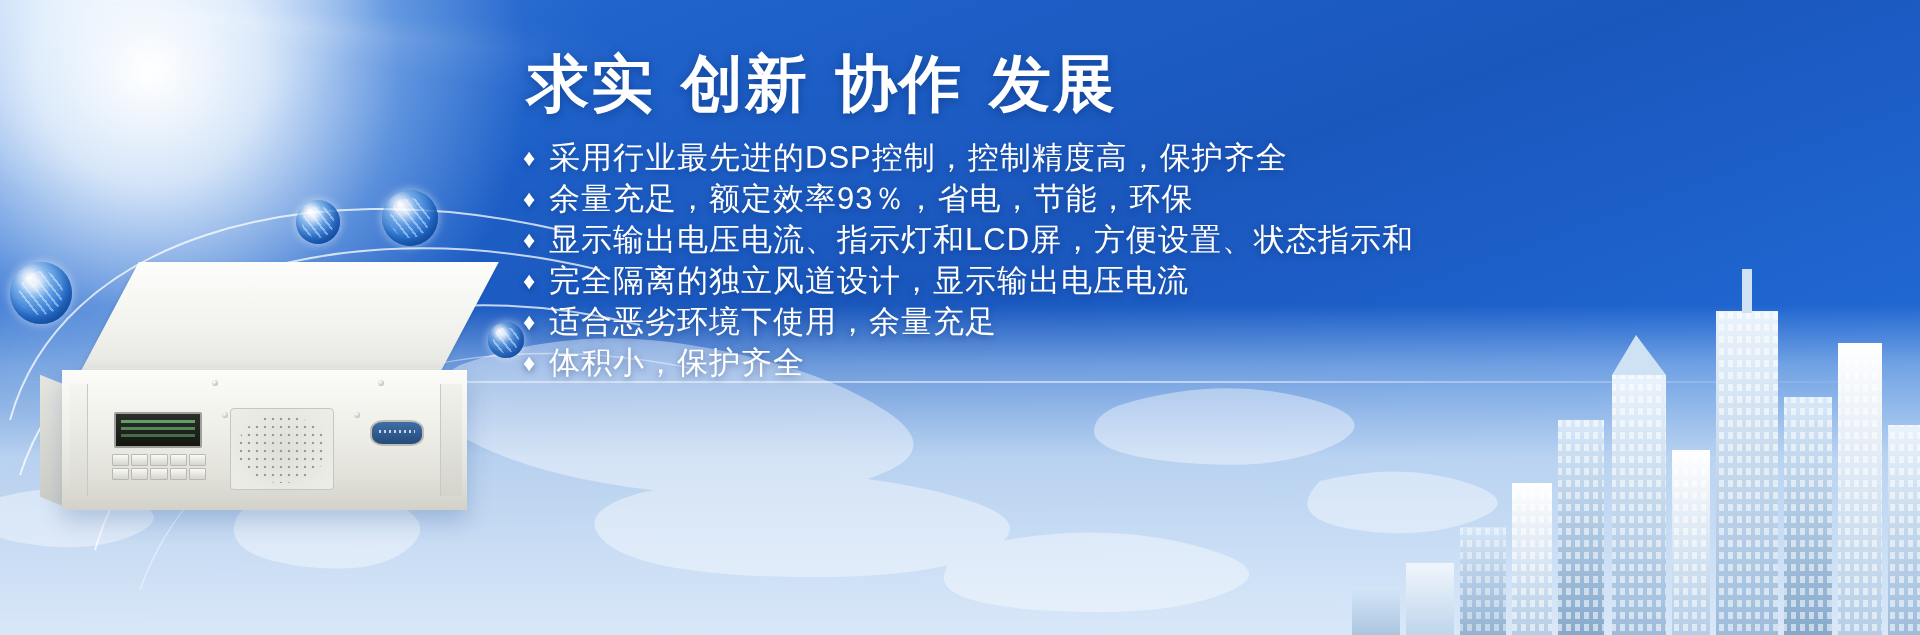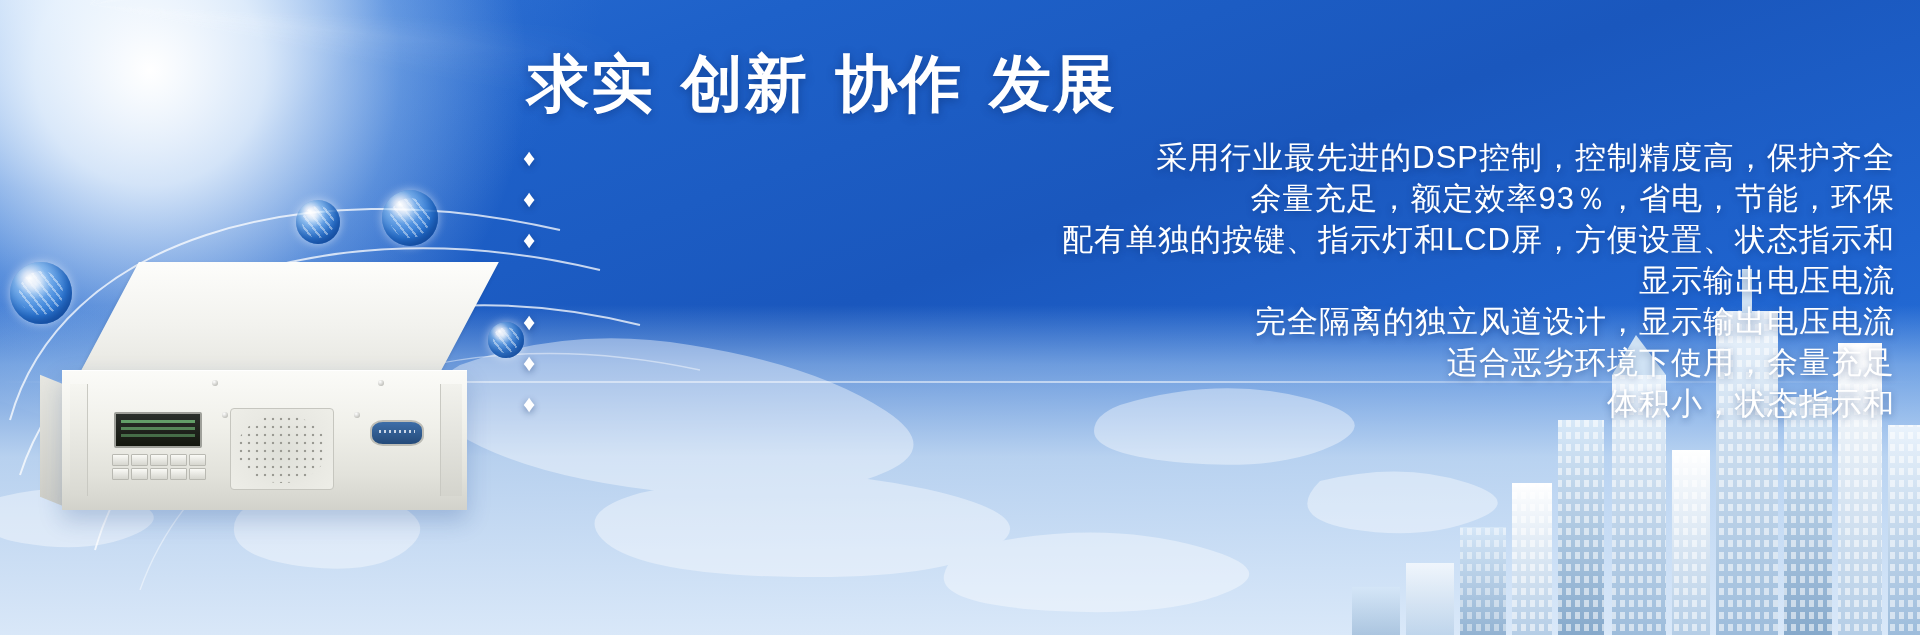--- a/index.html
+++ b/index.html
@@ -90,21 +90,21 @@
   .headline span{margin-right:26px;}
   .subhead{
      color:#eaf2ff;font-size:22px;letter-spacing:.5px;line-height:1.1;
      margin-top:6px;padding-left:14px;font-weight:400;
      text-shadow:0 1px 4px rgba(6,36,96,.4);}
   .bullets{margin-top:22px;padding-left:8px;}
   .bullet{display:flex;align-items:flex-start;color:#ffffff;font-size:31px;line-height:41px;
      letter-spacing:1px;text-shadow:0 2px 7px rgba(8,40,100,.45);}
   .bullet .dia{flex:0 0 auto;width:26px;font-size:24px;line-height:41px;color:#ffffff;}
   .bullet.cont .dia{visibility:hidden;}
-  .bullet .txt{flex:1 1 auto;text-align:right;}
+  .bullet .txt{flex:1 1 auto;}
 </style>
 </head>
 <body>
 
 <div class="banner">
 
   <div class="sunglow"></div>
   <div class="rays"></div>
 
   <div class="ground"></div>
@@ -228,39 +228,35 @@
         <span class="txt">采用行业最先进的DSP控制，控制精度高，保护齐全</span>
       </div>
 
       <div class="bullet">
         <span class="dia">♦</span>
         <span class="txt">余量充足，额定效率93％，省电，节能，环保</span>
       </div>
 
       <div class="bullet">
         <span class="dia">♦</span>
-        <span class="txt">配有单独的按键、指示灯和LCD屏，方便设置、状态指示和</span>
-      </div>
-
-      <div class="bullet cont">
-        <span class="dia">♦</span>
-        <span class="txt">显示输出电压电流</span>
-      </div>
+        <span class="txt">显示输出电压电流、指示灯和LCD屏，方便设置、状态指示和</span>
+      </div>
+
 
       <div class="bullet">
         <span class="dia">♦</span>
         <span class="txt">完全隔离的独立风道设计，显示输出电压电流</span>
       </div>
 
       <div class="bullet">
         <span class="dia">♦</span>
         <span class="txt">适合恶劣环境下使用，余量充足</span>
       </div>
 
       <div class="bullet">
         <span class="dia">♦</span>
-        <span class="txt">体积小，状态指示和</span>
+        <span class="txt">体积小，保护齐全</span>
       </div>
 
     </div>
   </div>
 
 </div>
 
 </body></html>

